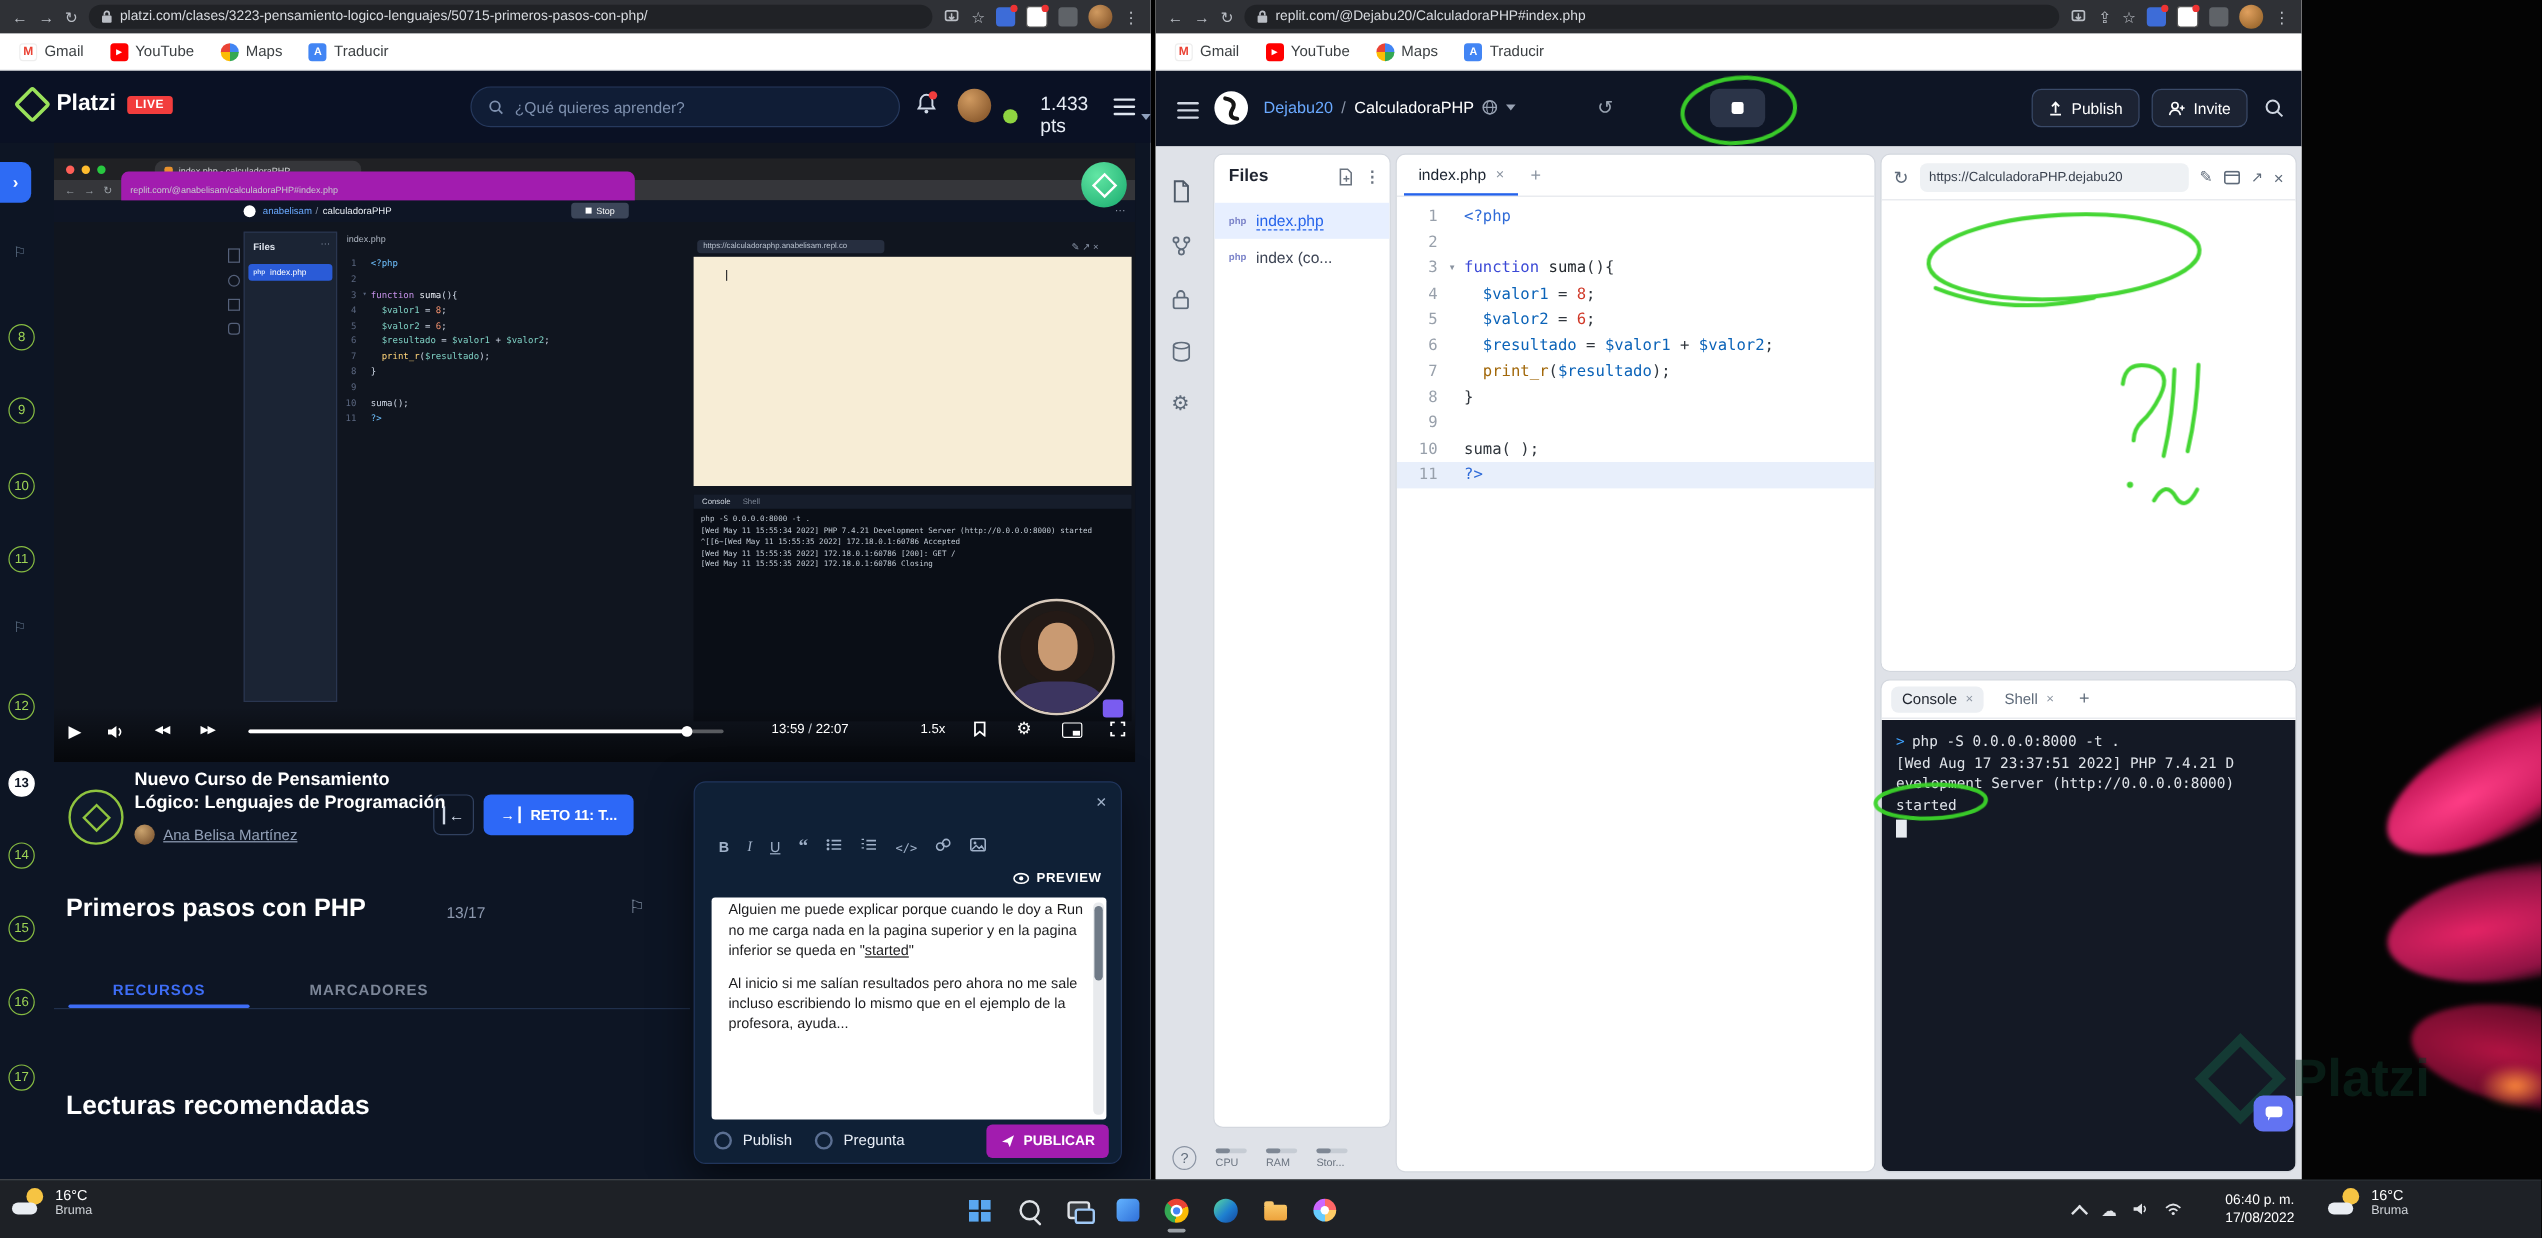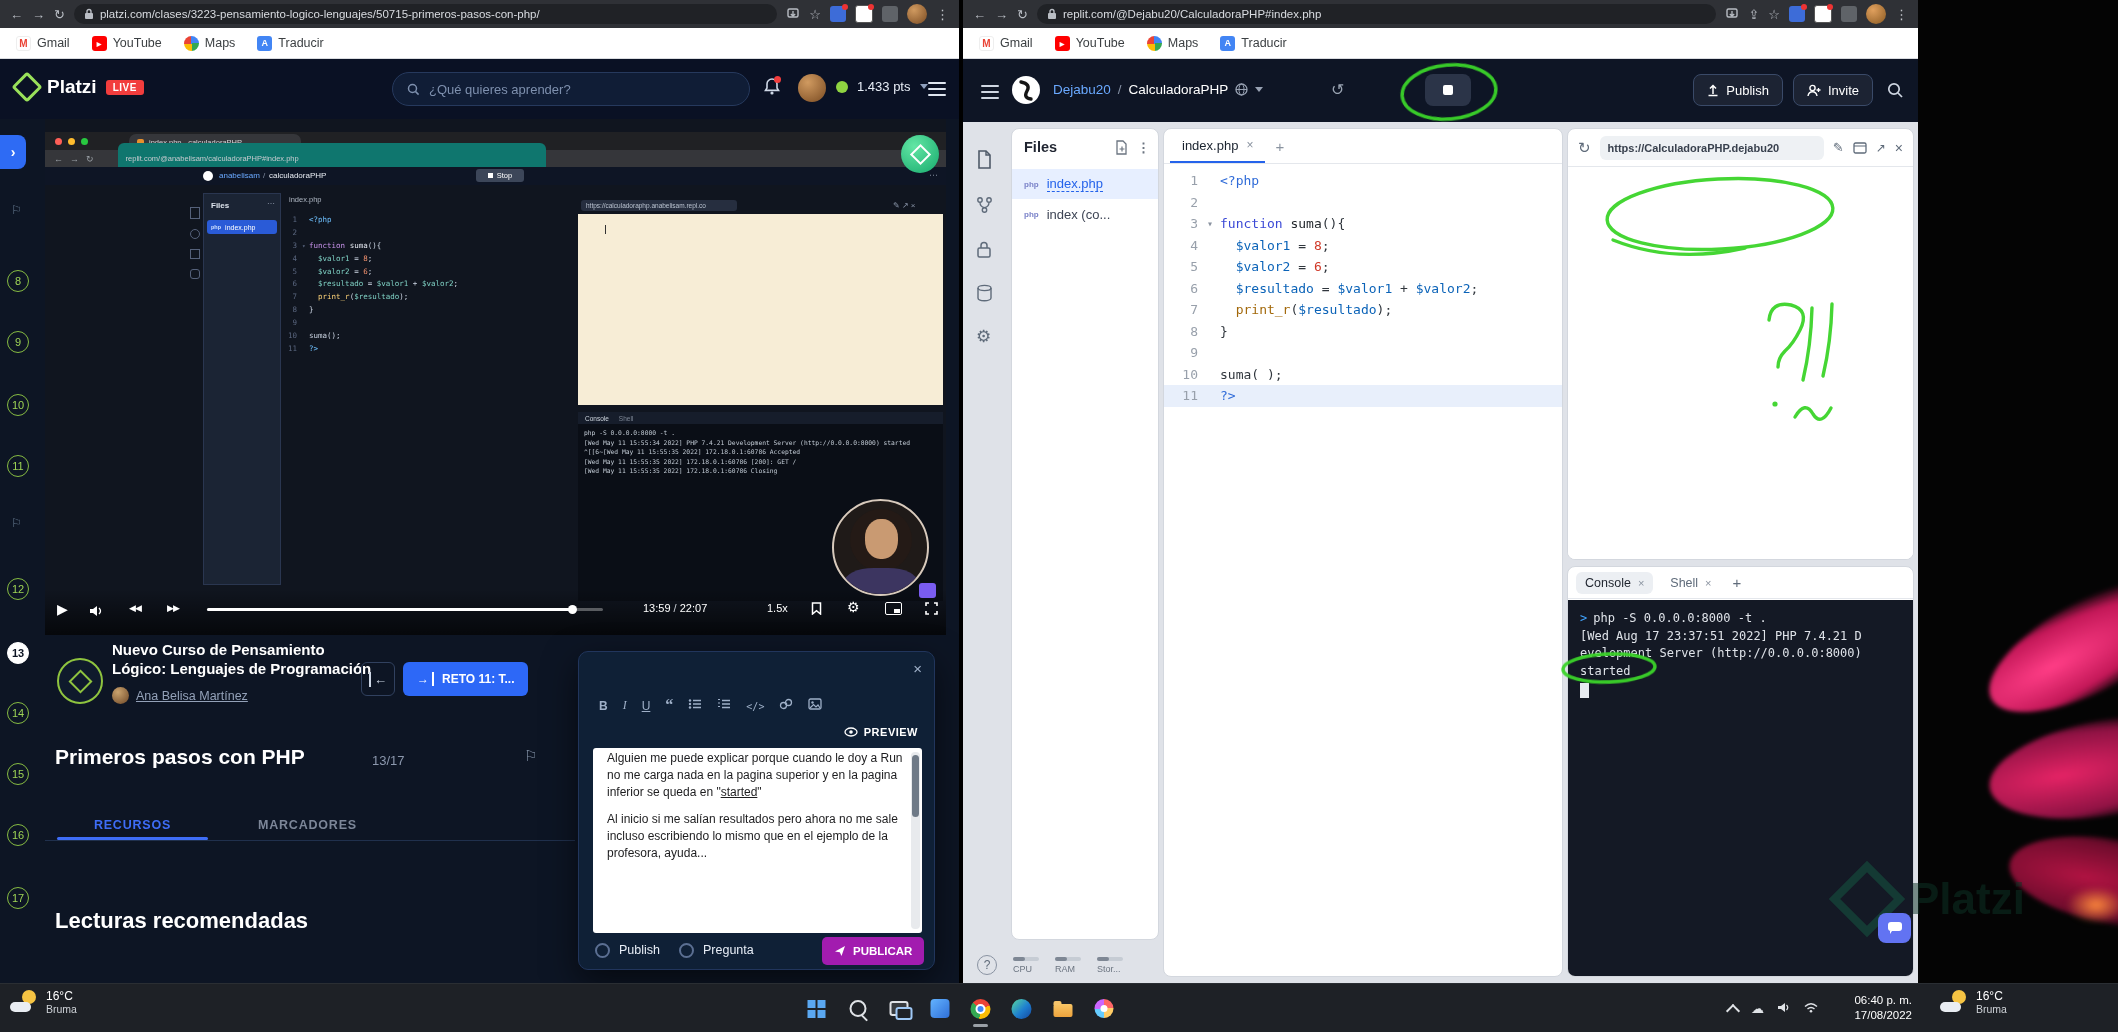--- a/index.html
+++ b/index.html
@@ -27,40 +27,40 @@
   .fav-translate{background:#4285f4;color:#fff;font-size:9px;}
 
   
   .platzi-page{position:absolute;top:59px;left:0;right:0;bottom:0;background:#0d1524;overflow:hidden;}
   .pz-header{position:absolute;top:0;left:0;right:0;height:60px;background:#0a1124;}
   .pz-logo{position:absolute;left:16px;top:17px;display:flex;align-items:center;gap:9px;}
   .pz-mark{width:16px;height:16px;border:3px solid #9ae15a;transform:rotate(45deg);border-radius:3px;}
   .pz-brand{color:#fff;font-size:19px;font-weight:bold;}
   .pz-live{background:#f23d3d;color:#fff;font-size:10px;font-weight:bold;padding:2px 7px;border-radius:3px;letter-spacing:.5px;}
   .search-pill{position:absolute;left:392px;top:13px;width:358px;height:34px;border-radius:17px;background:#101d36;border:1px solid #26395d;display:flex;align-items:center;gap:9px;padding:0 14px;box-sizing:border-box;color:#7e90ae;font-size:13px;}
-  .pts{position:absolute;left:836px;top:20px;display:flex;align-items:center;gap:9px;color:#e7edf6;font-size:13px;}
+  .pts{position:absolute;left:836px;top:20px;display:flex;align-items:center;gap:19px;color:#e7edf6;font-size:16px;}
   .pts-dot{width:12px;height:12px;border-radius:50%;background:#8fd441;}
   .caret{width:0;height:0;border-left:4px solid transparent;border-right:4px solid transparent;border-top:5px solid #8fa0bd;}
   .burger{display:flex;flex-direction:column;gap:4px;}
   .burger i{display:block;width:18px;height:2px;background:#dfe6f0;border-radius:1px;}
 
   
   .strip-expand{position:absolute;left:0;width:26px;height:34px;background:#2e6bf4;border-radius:0 8px 8px 0;color:#fff;font-size:14px;font-weight:bold;display:flex;align-items:center;justify-content:center;}
   .strip-flag{position:absolute;left:11px;color:#64788e;font-size:12px;}
   .strip-num{position:absolute;left:7px;width:22px;height:22px;border-radius:50%;border:1px solid #86bb42;color:#9ed455;font-size:11px;display:flex;align-items:center;justify-content:center;box-sizing:border-box;}
   .strip-num.active{background:#ffffff;border-color:#fff;color:#0c1423;font-weight:bold;}
 
   
   .video{position:absolute;left:45px;top:60px;width:901px;height:516px;background:#10151f;overflow:hidden;}
   .v-menubar{position:absolute;top:0;left:0;right:0;height:13px;background:#2b2b2d;color:#d2d4d8;font-size:8px;display:flex;align-items:center;padding-left:14px;}
   .v-tabstrip{position:absolute;top:13px;left:0;right:0;height:18px;background:#202124;}
   .v-light{position:absolute;top:6px;width:7px;height:7px;border-radius:50%;}
   .v-tab{position:absolute;left:84px;top:2px;width:172px;height:16px;background:#35363a;border-radius:7px 7px 0 0;display:flex;align-items:center;gap:5px;padding:0 8px;box-sizing:border-box;color:#d5d7da;font-size:7.5px;white-space:nowrap;overflow:hidden;}
   .v-toolbar{position:absolute;top:31px;left:0;right:0;height:17px;background:#35363a;display:flex;align-items:center;gap:7px;padding:0 9px;box-sizing:border-box;}
-  .v-url{width:428px;height:11px;background:#0f766e;border-radius:6px;color:#c6cacf;font-size:7.5px;display:flex;align-items:center;padding:16px 8px;box-sizing:border-box;white-space:nowrap;overflow:hidden;margin-left:17px;}
+  .v-url{width:428px;height:11px;background:#a21caf;border-radius:6px;color:#c6cacf;font-size:7.5px;display:flex;align-items:center;padding:16px 8px;box-sizing:border-box;white-space:nowrap;overflow:hidden;}
   .v-rheader{position:absolute;top:48px;left:0;right:0;height:18px;background:#0e1525;}
   .v-workspace{position:absolute;top:66px;left:0;right:0;height:420px;background:#10151f;}
   .v-stop{position:absolute;left:431px;top:2px;width:48px;height:13px;background:#3c4659;border-radius:3px;display:flex;align-items:center;justify-content:center;gap:4px;color:#fff;font-size:7.5px;}
   .v-stop i{display:block;width:5px;height:5px;background:#fff;}
   .v-files{position:absolute;left:158px;top:8px;width:78px;height:392px;background:#1b2434;border:1px solid #2a3650;box-sizing:border-box;}
   .v-fitem{position:absolute;left:3px;right:3px;top:26px;height:14px;background:#2a5bd7;border-radius:3px;display:flex;align-items:center;gap:4px;padding:0 4px;color:#fff;font-size:7px;white-space:nowrap;overflow:hidden;}
   .v-editor-tab{position:absolute;left:244px;top:10px;color:#aeb6c2;font-size:7.5px;}
   #code-video{position:absolute;left:236px;top:28px;width:294px;}
   .vcl{display:flex;height:12.9px;align-items:center;font-family:"DejaVu Sans Mono",monospace;font-size:7.5px;white-space:pre;}
   .vln{width:16px;text-align:right;color:#5a667f;padding-right:5px;flex:0 0 auto;}
@@ -147,21 +147,21 @@
   .ed-tab{display:flex;align-items:center;gap:8px;height:33px;padding:0 12px;font-size:13px;color:#1b2430;border-bottom:2px solid #2563eb;box-sizing:border-box;}
   .ed-x{color:#8a93a0;font-size:12px;}
   .ed-plus{color:#8a93a0;font-size:15px;margin-left:10px;}
   #code-right{padding-top:6px;}
   .cl{display:flex;height:21.5px;align-items:center;font-family:"DejaVu Sans Mono",monospace;font-size:13px;white-space:pre;}
   .cl.hl{background:#e8effb;}
   .ln{width:34px;text-align:right;color:#98a0ab;padding-right:9px;flex:0 0 auto;}
   .fold{width:13px;color:#8a93a0;font-size:10px;flex:0 0 auto;}
   .t-tag{color:#2f6bd8}.t-kw{color:#3b49d6}.t-fn{color:#24292e}.t-var{color:#0b63b8}.t-num{color:#d03828}.t-call{color:#a2680a}.t-pl{color:#30363d}
   .wv-bar{height:38px;border-bottom:1px solid #e4e7ec;display:flex;align-items:center;gap:9px;padding:0 10px;box-sizing:border-box;color:#5f6b7a;}
-  .wv-url{flex:1;height:24px;background:#eef1f4;border-radius:6px;font-size:11px;color:#39414e;display:flex;align-items:center;padding:0 8px;box-sizing:border-box;white-space:nowrap;overflow:hidden;font-weight:bold;}
+  .wv-url{flex:1;height:24px;background:#eef1f4;border-radius:6px;font-size:11px;color:#39414e;display:flex;align-items:center;padding:0 8px;box-sizing:border-box;white-space:nowrap;overflow:hidden;}
   .con-head{height:32px;border-bottom:1px solid #e4e7ec;display:flex;align-items:center;gap:8px;padding:0 8px;box-sizing:border-box;}
   .con-tab{display:flex;align-items:center;gap:7px;padding:4px 9px;border-radius:6px;font-size:12.5px;color:#5f6b7a;}
   .con-tab.act{background:#eceff3;color:#1f242e;}
   .con-x{font-size:11px;color:#8a93a0;}
   .con-body{position:absolute;left:0;right:0;top:33px;bottom:0;background:#141925;padding:10px 12px;font-family:"DejaVu Sans Mono",monospace;font-size:12px;line-height:17.5px;color:#dfe3e9;box-sizing:border-box;}
   .con-line{white-space:pre;}
   .prompt{color:#41a4ff;margin-right:6px;}
   .cursor-block{width:9px;height:15px;background:#e7ebf0;margin-top:3px;}
   .annot{position:absolute;left:0;top:0;z-index:30;pointer-events:none;}
   .chat-bubble{position:absolute;left:1878px;top:913px;width:33px;height:30px;background:#6273f2;border-radius:8px;display:flex;align-items:center;justify-content:center;z-index:7;}

